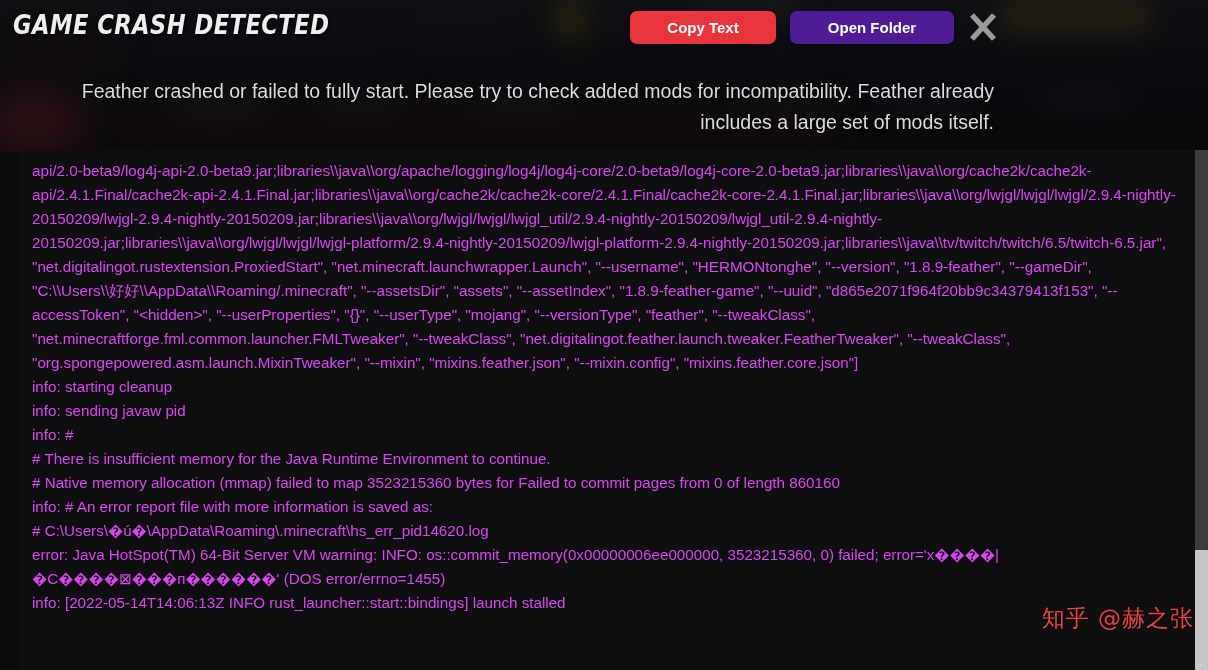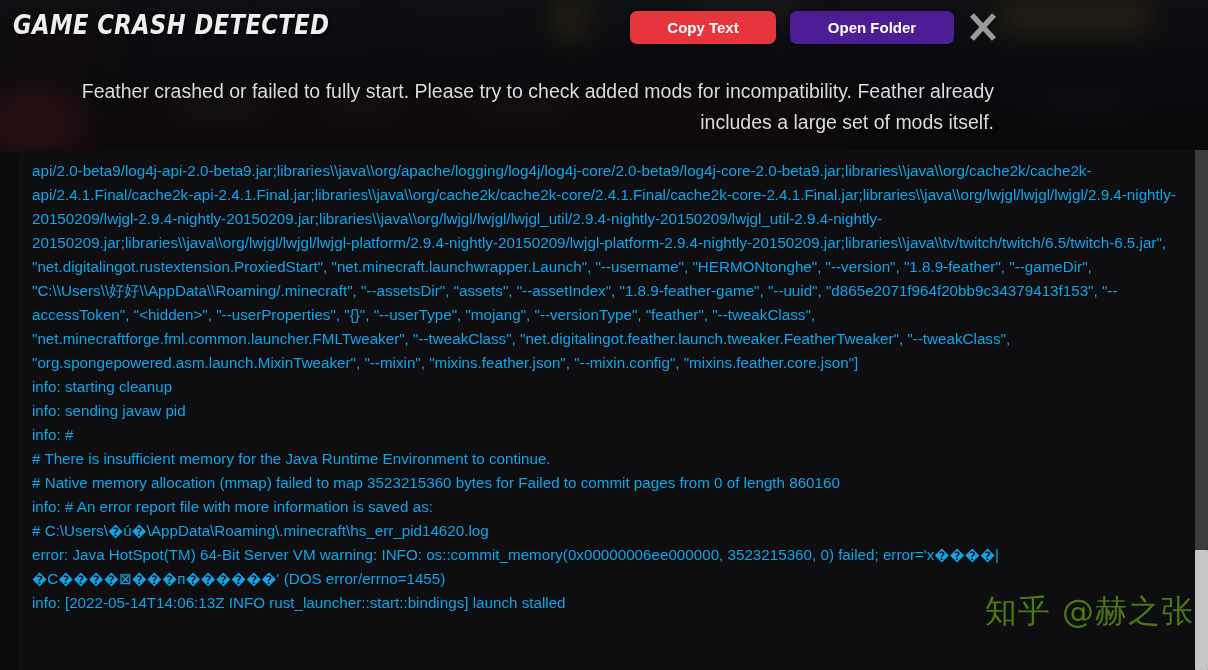--- a/index.html
+++ b/index.html
@@ -104,21 +104,21 @@
     width:1190px; height:520px;
     background:#0e0e10;
     border-top-left-radius:10px;
     overflow:hidden;
     z-index:6;
   }
   .log {
     position:absolute; left:0; top:0;
     width:1176px; height:520px;
     padding:9px 10px 0 14px;
-    color:#0ea5e9;
+    color:#d946ef;
     font-family:"Liberation Sans", sans-serif;
     font-size:15.2px;
     line-height:24px;
     white-space:pre-wrap;
     word-break:break-word;
     overflow:hidden;
   }
   .log .ln { display:block; }
 
   
@@ -133,23 +133,23 @@
     width:13px;
     background:#c6c6c6;
     border-radius:1px;
     cursor:grab;
   }
 
   
   .watermark {
     position:absolute;
     right:14px; bottom:36px;
-    color:#4d7c0f;
+    color:#ef4444;
     font-family:"DejaVu Sans", sans-serif;
-    font-size:32px;
+    font-size:23px;
     letter-spacing:1px;
     opacity:.97;
     z-index:9;
     pointer-events:none;
     white-space:nowrap;
   }
 </style>
 </head>
 <body>
 

